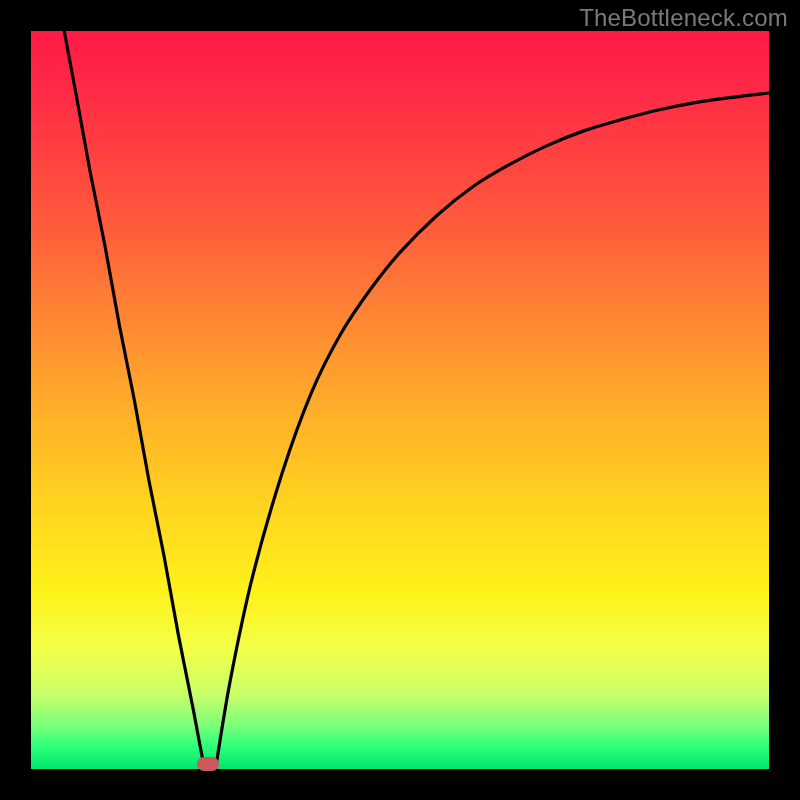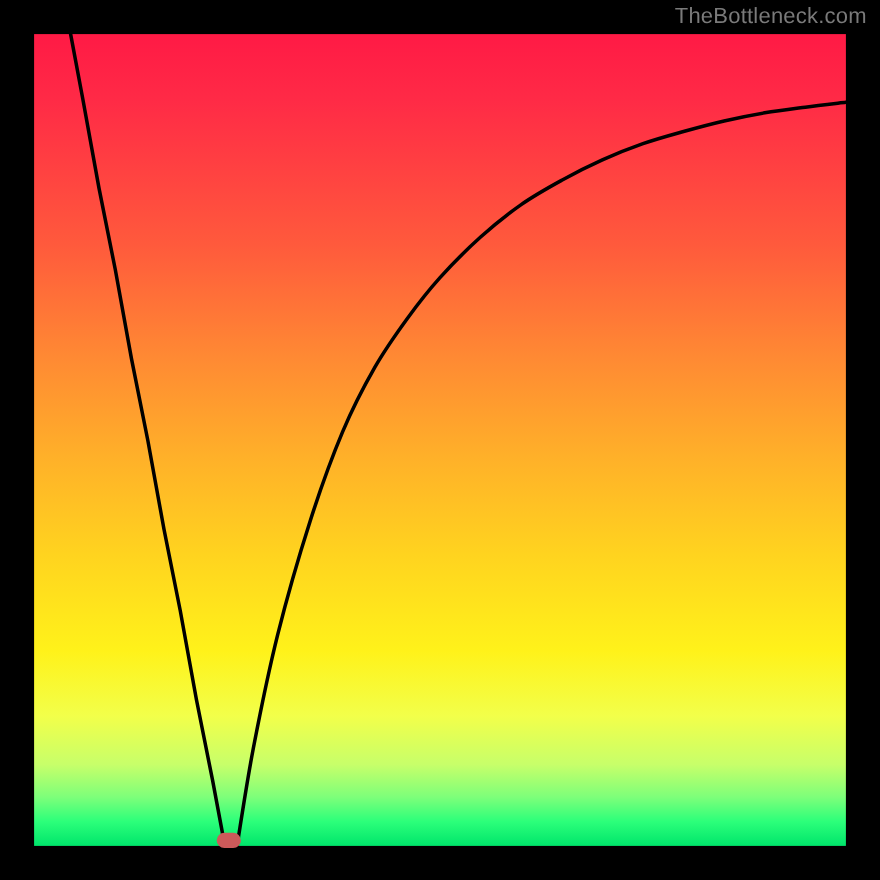--- a/index.html
+++ b/index.html
@@ -38,21 +38,21 @@
       #7dff7a 94%,
       #2cff7a 97%,
       #00e56b 100%
     );
   }
   .watermark {
     position: absolute;
     top: 4px;
     right: 12px;
     color: #7a7a7a;
-    font-size: 20px;
+    font-size: 24px;
     letter-spacing: 0.2px;
     user-select: none;
   }
   svg.curve {
     position: absolute;
     left: 0;
     top: 0;
     width: 738px;
     height: 738px;
   }

